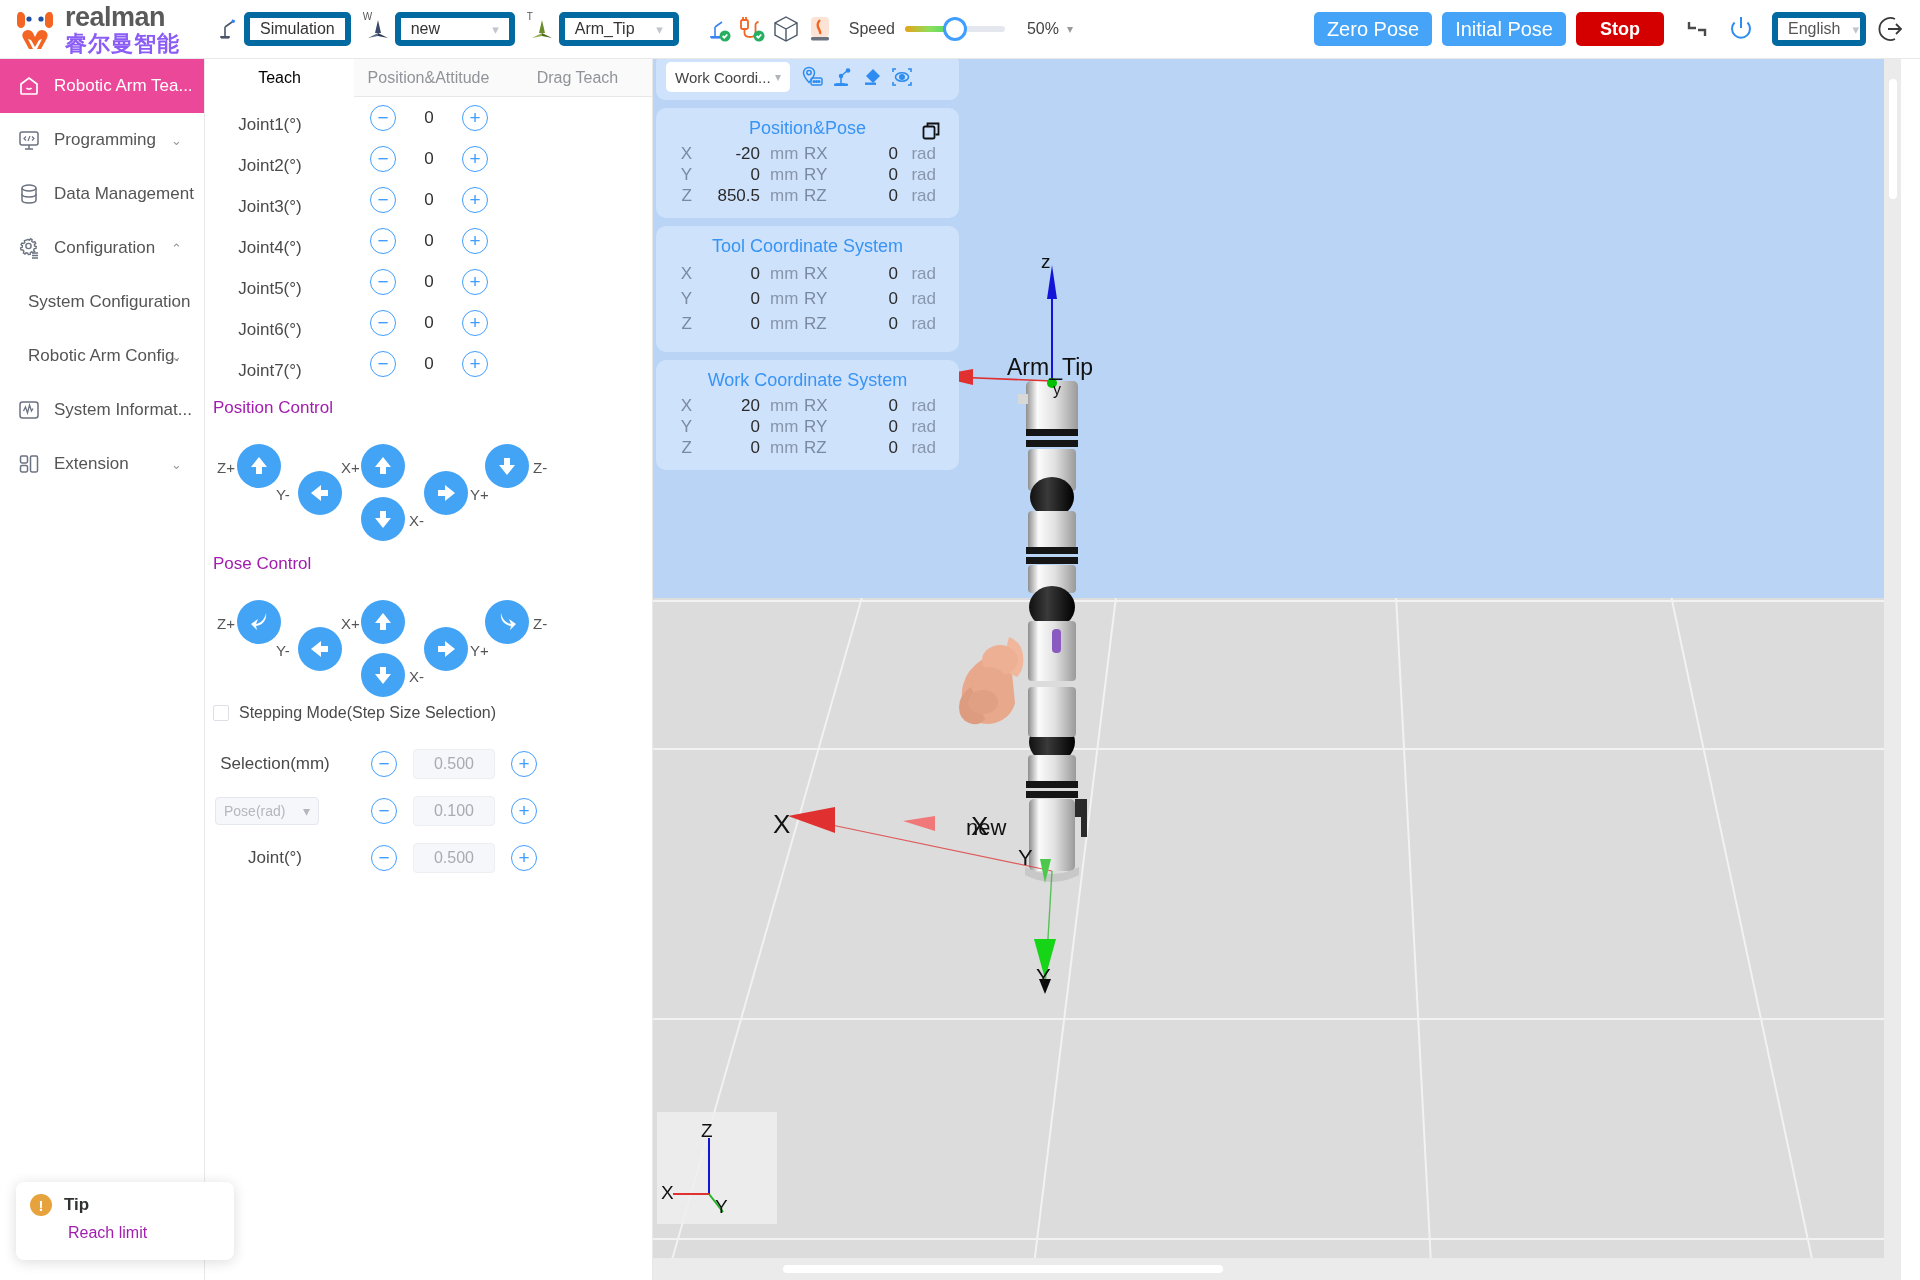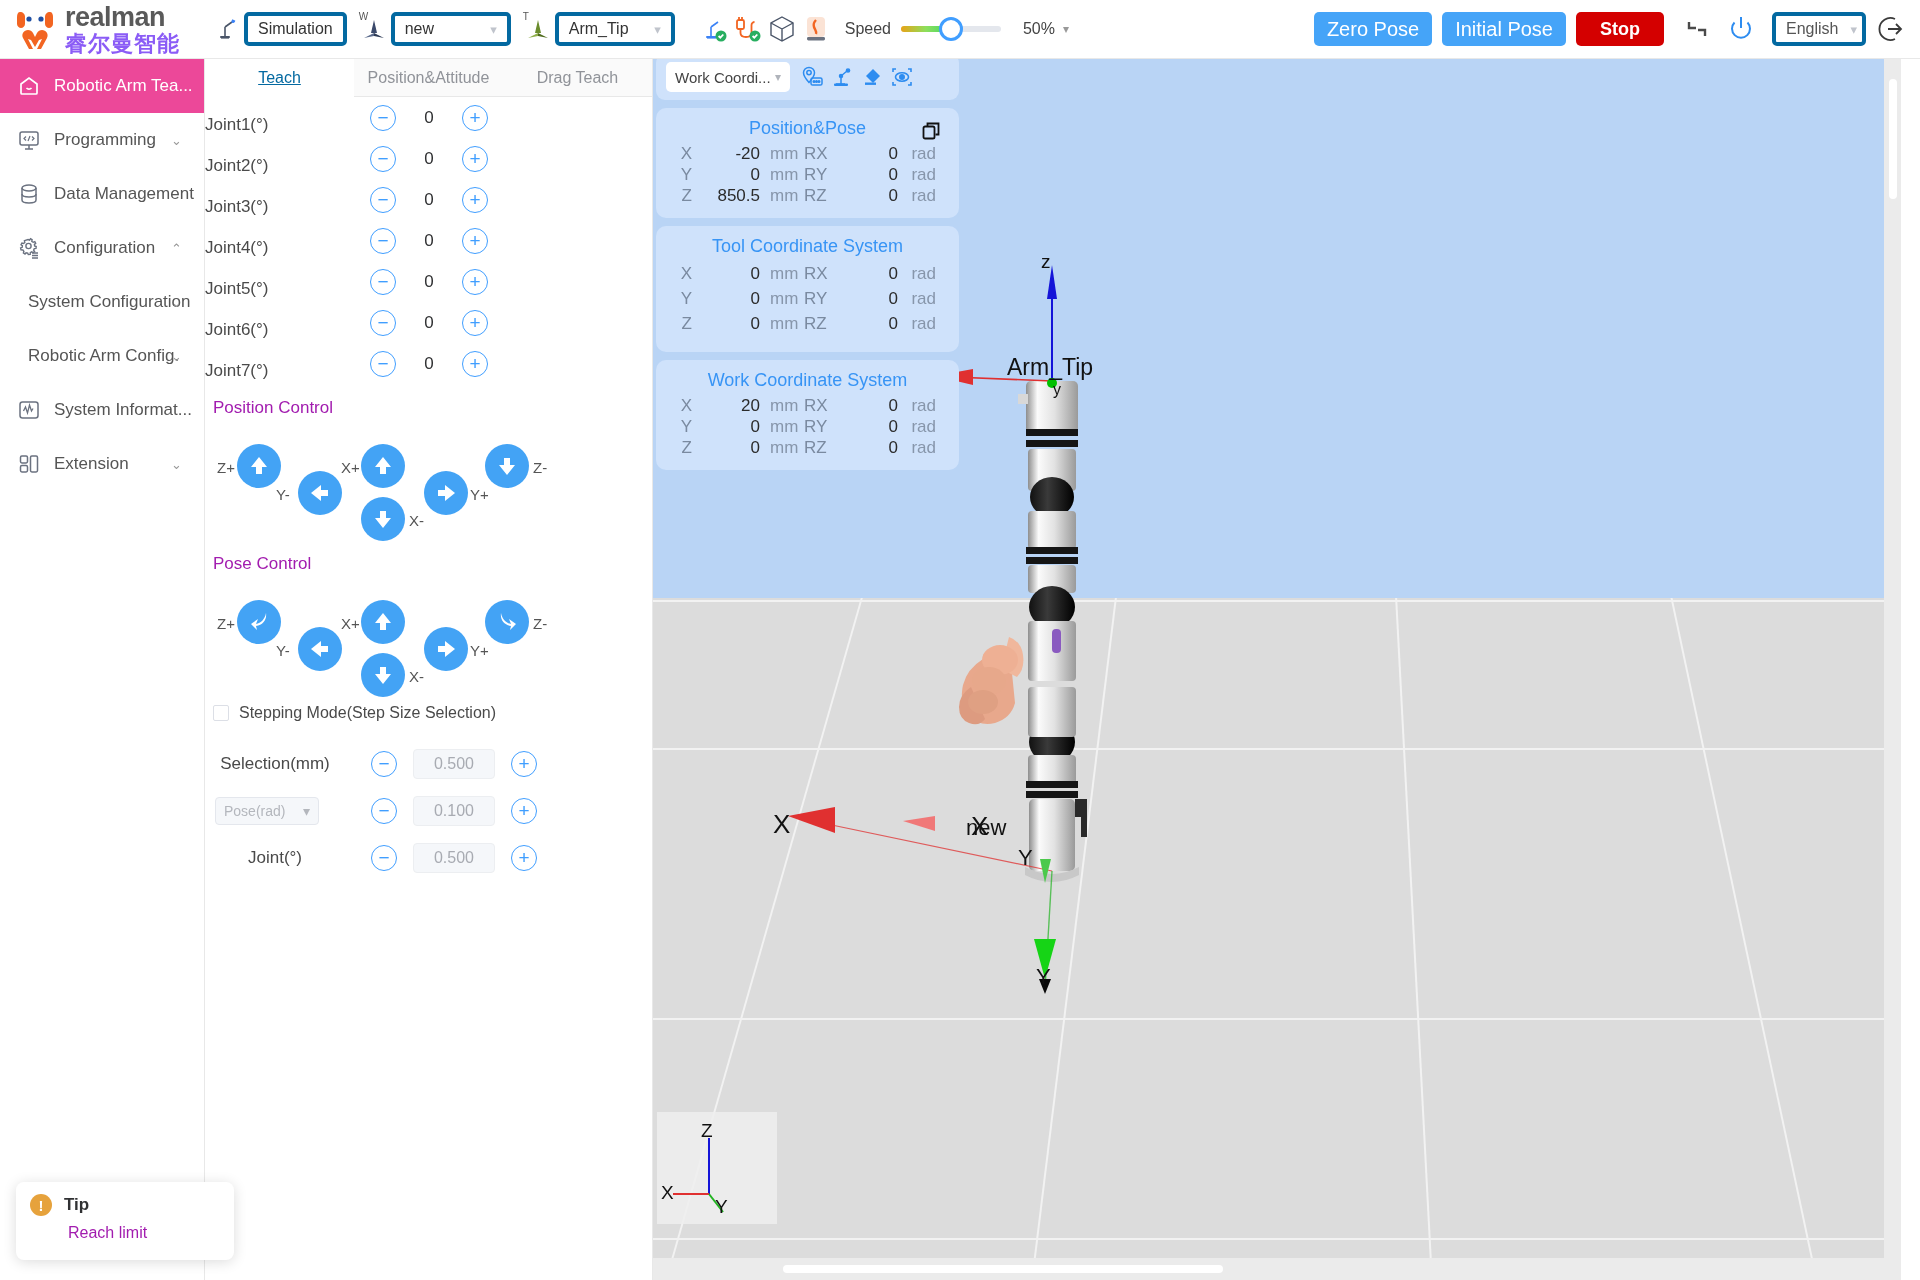--- a/index.html
+++ b/index.html
@@ -18,21 +18,21 @@
   }
   .brand { display: flex; align-items: center; padding-left: 14px; width: 200px; }
   .brand-mark { width: 42px; height: 42px; position: relative; }
   .brand-text { margin-left: 9px; line-height: 1; }
   .brand-en { font-size: 27px; font-weight: bold; color: #5a5a5a; letter-spacing: -.5px; }
   .brand-cn { font-size: 22px; font-weight: bold; color: #8b5cf6; letter-spacing: 1px; margin-top: 2px;}
 
   .tb-item { display: flex; align-items: center; margin-left: 10px; }
   .tb-icon { width: 34px; height: 34px; display:flex; align-items:center; justify-content:center; position: relative;}
   .pill {
-    height: 34px; border: 4px solid #0369a1; border-radius: 5px; background: #fff;
+    height: 34px; border: 6px solid #0369a1; border-radius: 5px; background: #fff;
     display: flex; align-items: center; padding: 0 10px; font-size: 16px; color: #333;
   }
   .pill.sel { justify-content: space-between; }
   .pill .cv { color: #c0c4cc; font-size: 13px; margin-left: 12px; }
   .sup { font-size: 10px; color: #555; position:absolute; left:2px; top:-1px; }
 
   .speed-wrap { display: flex; align-items: center; margin-left: 12px; }
   .speed-label { font-size: 16px; color: #444; margin-right: 10px; }
   .speed-track { width: 100px; height: 6px; border-radius: 3px; background: #e4e7ed; position: relative; }
   .speed-fill { position: absolute; left:0; top:0; height: 6px; width: 50px; border-radius: 3px;
@@ -65,24 +65,24 @@
   .ssub .sarrow { position:absolute; right: 22px; font-size:13px; color:#999;}
 
   
   .teach {
     position: absolute; left: 205px; top: 59px; width: 448px; height: 1221px;
     background: #fff; border-right: 1px solid #e8e8e8; z-index: 15; overflow: hidden;
   }
   .tabs { display: flex; height: 38px; }
   .tab { flex: 1; display:flex; align-items:center; justify-content:center;
         font-size: 16px; color: #909399; background: #fafafa; border-bottom: 1px solid #e8e8e8; cursor:pointer;}
-  .tab.active { color: #0369a1; background: #fff; border-bottom: 1px solid #fff; text-decoration: underline; }
+  .tab.active { color: #000000; background: #fff; border-bottom: 1px solid #fff; }
 
   .jrow { display: flex; align-items: center; height: 41px; padding: 0 0 0 0; }
-  .jlabel { width: 130px; text-align: left; font-size: 17px; color: #4a4a4a; margin-top: 14px; }
+  .jlabel { width: 130px; text-align: center; font-size: 17px; color: #4a4a4a; margin-top: 14px; }
   .circ { width: 26px; height: 26px; border-radius: 50%; border: 1.6px solid #409eff;
           display:flex; align-items:center; justify-content:center; cursor:pointer; flex:none;}
   .circ span { color: #409eff; font-size: 19px; line-height: 14px; font-weight: 300; }
   .jminus { margin-left: 35px; }
   .jval { width: 66px; text-align: center; font-size: 17px; color: #303133; }
   .sec-title { font-size: 17px; color: #a21caf; margin: 14px 0 6px 8px; }
 
   .padwrap { position: relative; height: 102px; margin-left: 8px; }
   .dbtn { position:absolute; width: 44px; height: 44px; border-radius: 50%; background:#43a3f5;
           display:flex; align-items:center; justify-content:center; cursor:pointer; }

